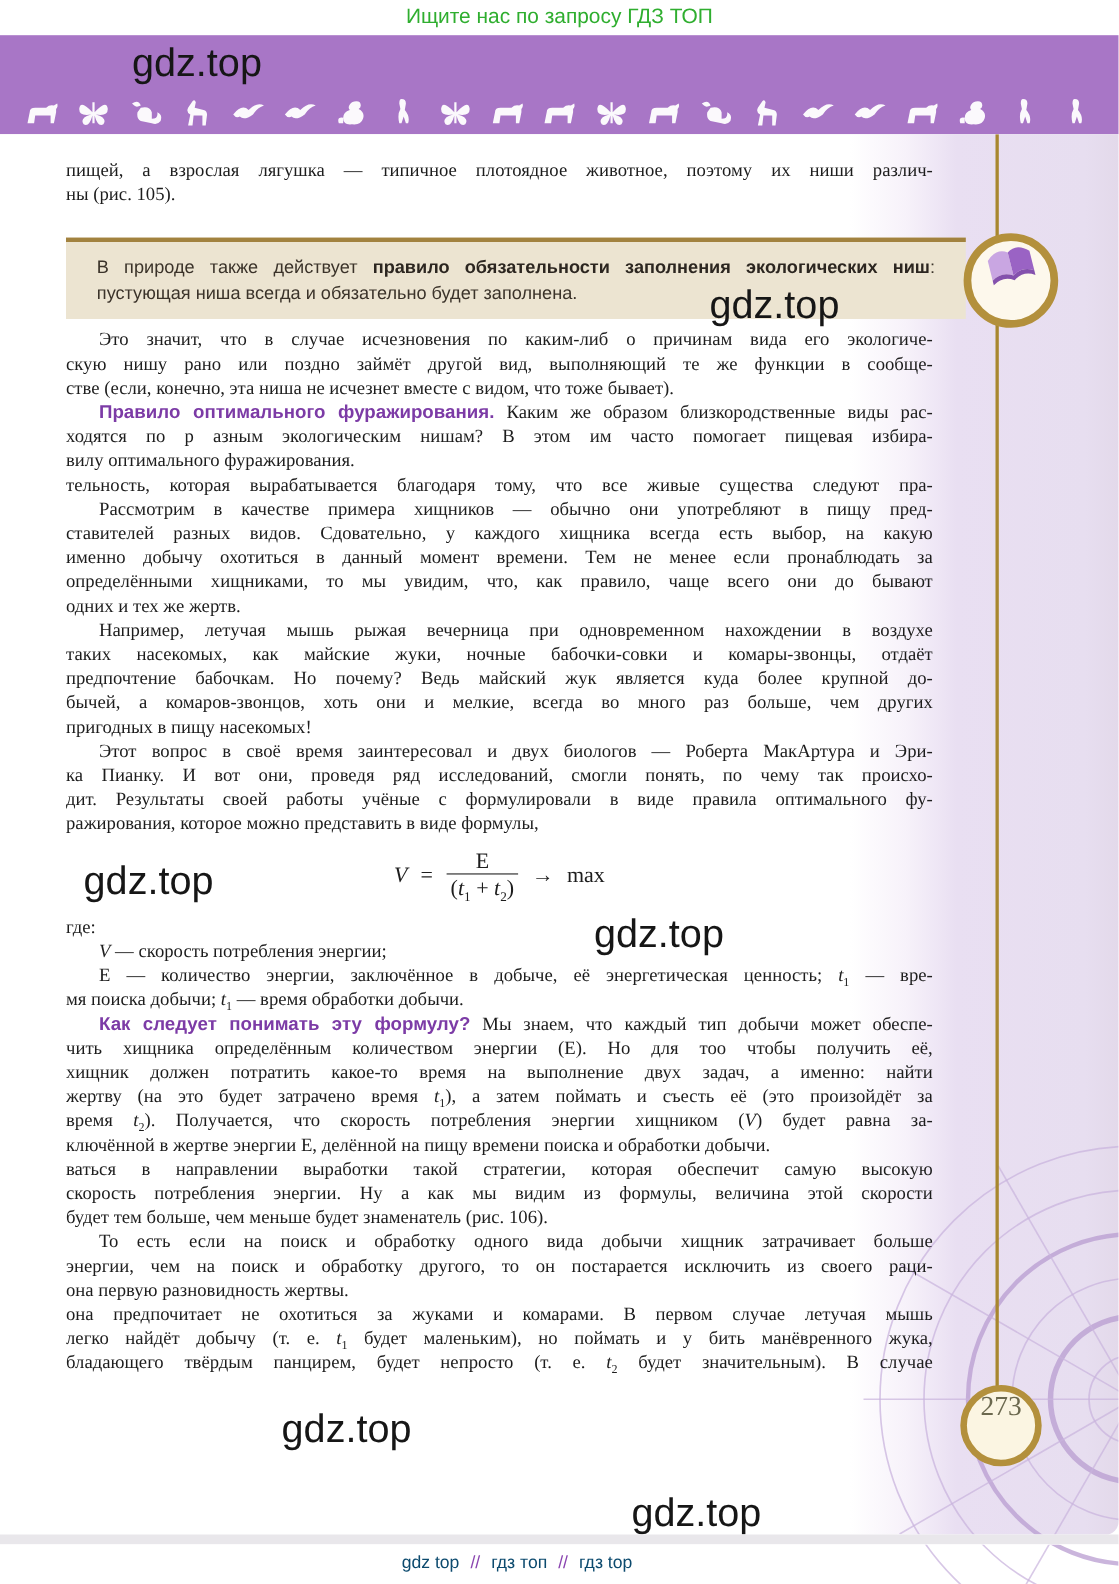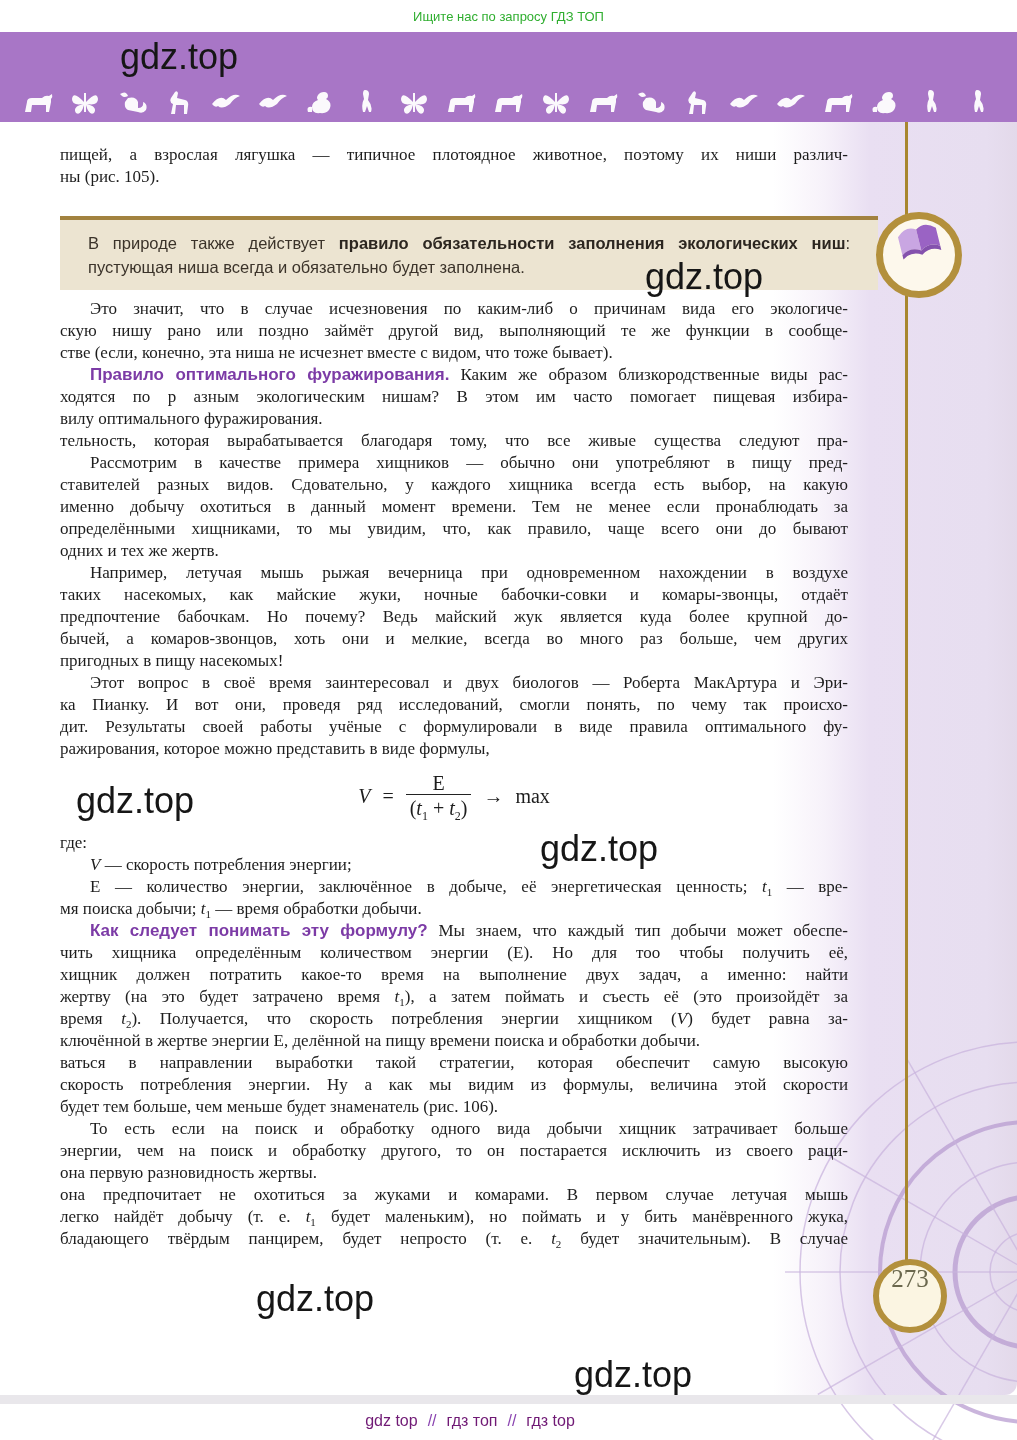--- a/index.html
+++ b/index.html
@@ -3,21 +3,21 @@
 <meta charset="utf-8">
 <style>
   html,body{margin:0;padding:0;}
   body{
     position:relative;width:1017px;height:1440px;overflow:hidden;
     background:#ffffff;font-family:"Liberation Sans",sans-serif;
   }
   
   .top-banner{position:absolute;left:0;top:0;width:1017px;height:32px;background:#fff;
     display:flex;align-items:center;justify-content:center;}
-  .top-banner span{color:#2fae2f;font-size:13px;font-family:"Liberation Sans",sans-serif;}
+  .top-banner span{color:#2fae2f;font-size:19px;font-family:"Liberation Sans",sans-serif;}
   
   .band{position:absolute;left:0;top:32px;width:1017px;height:90px;background:#a876c6;}
   .band .wm-band{position:absolute;left:120px;top:4px;}
   .animals{position:absolute;left:22px;right:22px;bottom:6px;height:34px;
     display:flex;justify-content:space-between;align-items:flex-end;}
   .animals svg{display:block;opacity:.96;}
   
   .wm{position:absolute;font:36px "Liberation Sans",sans-serif;color:#161616;z-index:40;}
   
   .page{position:absolute;left:0;top:122px;width:1017px;height:1273px;overflow:hidden;
@@ -53,21 +53,21 @@
   .badge{position:absolute;border-radius:50%;background:#fdf8ec;border:7px solid #b3903c;
     display:flex;align-items:flex-start;justify-content:center;z-index:30;}
   .book-badge{left:876px;top:90px;width:72px;height:72px;}
   .num-badge{left:873px;top:1137px;width:62px;height:62px;border-width:6px;background:#fbf5e2;}
   .num-badge span{font:25px "Liberation Serif",serif;color:#6b684e;}
   
   .gray-strip{position:absolute;left:0;top:1395px;width:1017px;height:9px;background:#e9e7eb;z-index:5;}
   .footer{position:absolute;left:0;top:1404px;width:1017px;height:36px;background:#fff;z-index:6;overflow:hidden;}
   .footer-links{position:absolute;left:0;top:8px;width:940px;text-align:center;
     font:16px "Liberation Sans",sans-serif;color:#7b2da4;z-index:8;}
-  .footer-links a{color:#701a75;text-decoration:none;margin:0 6px;cursor:pointer;}
+  .footer-links a{color:#0c4a6e;text-decoration:none;margin:0 6px;cursor:pointer;}
   .footer-links .sep{color:#8a44b0;margin:0 4px;}
 </style>
 </head>
 <body>
 
 <div class="top-banner">
   <span>Ищите нас по запросу ГДЗ ТОП</span>
 </div>
 
 <div class="band">

